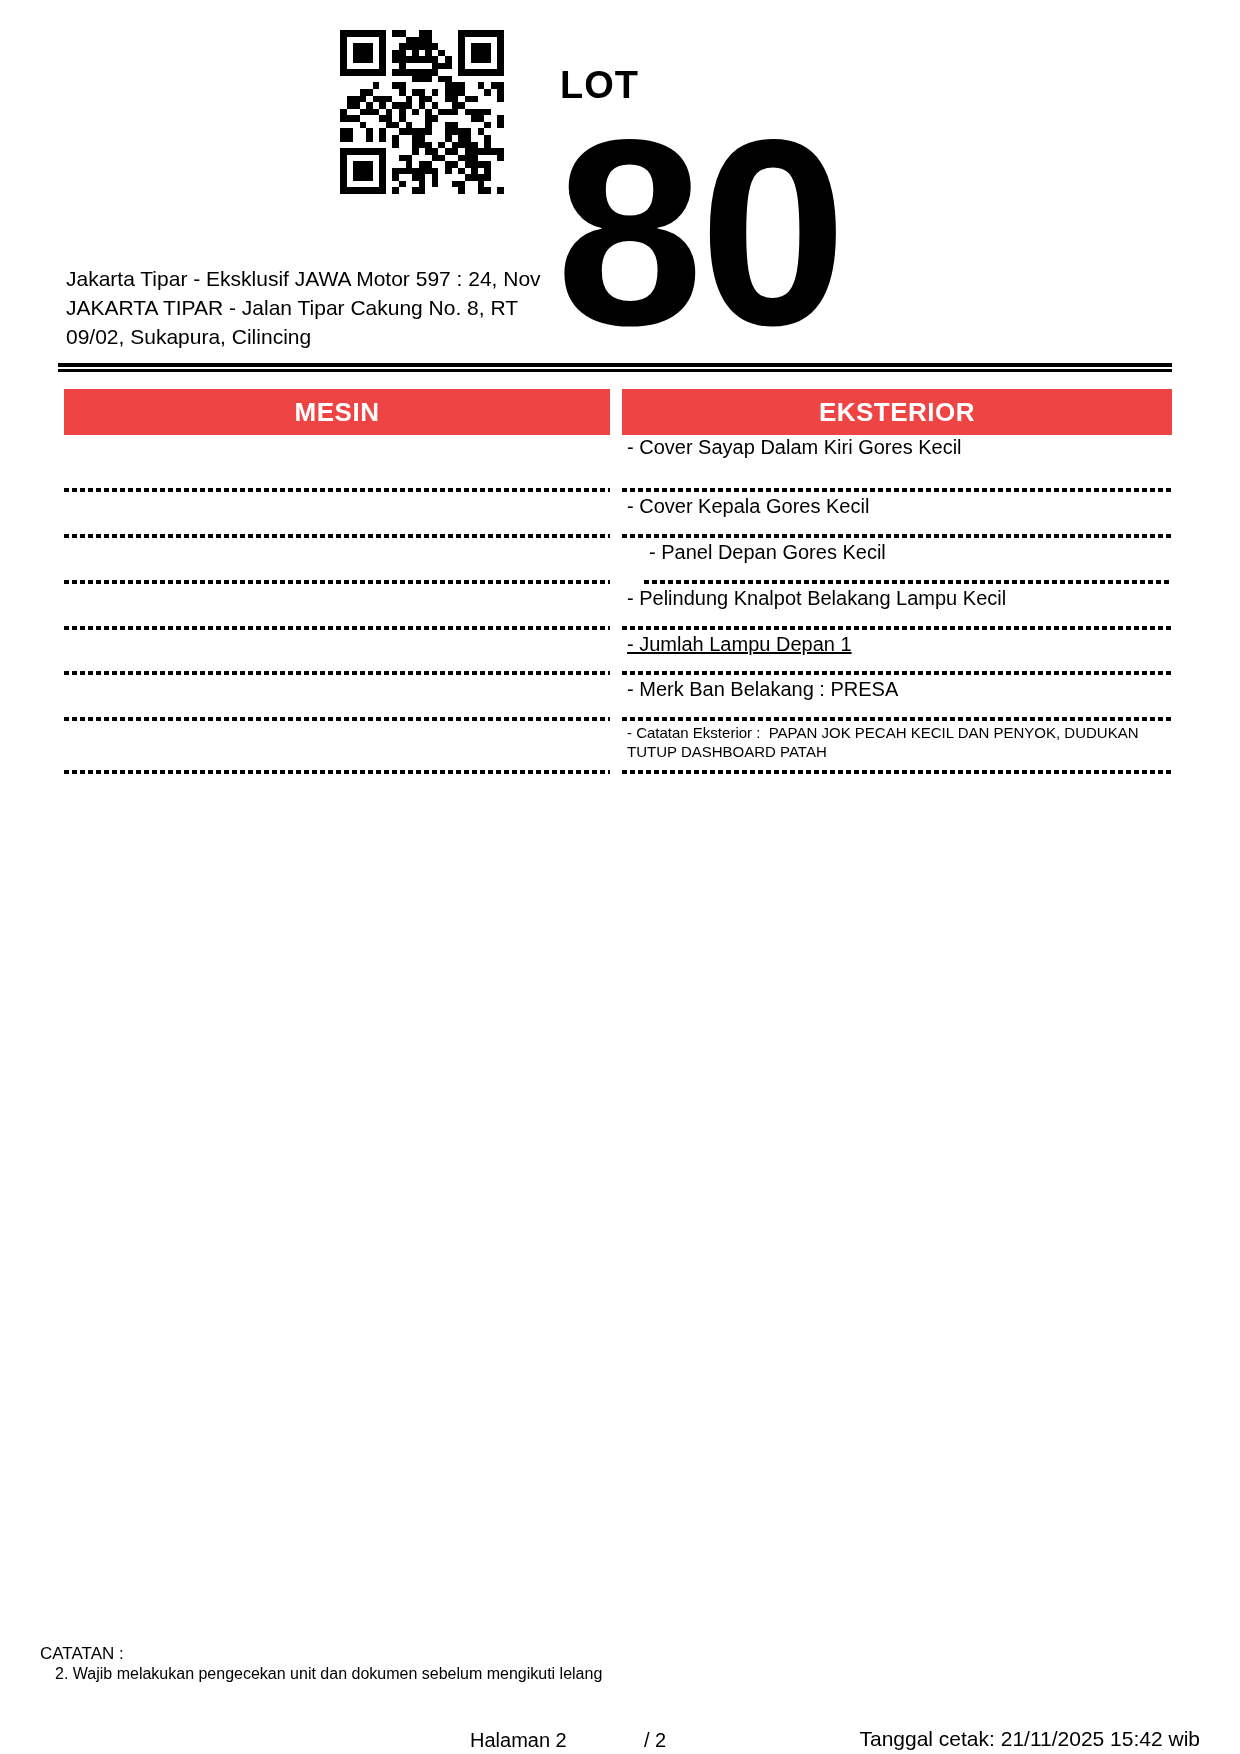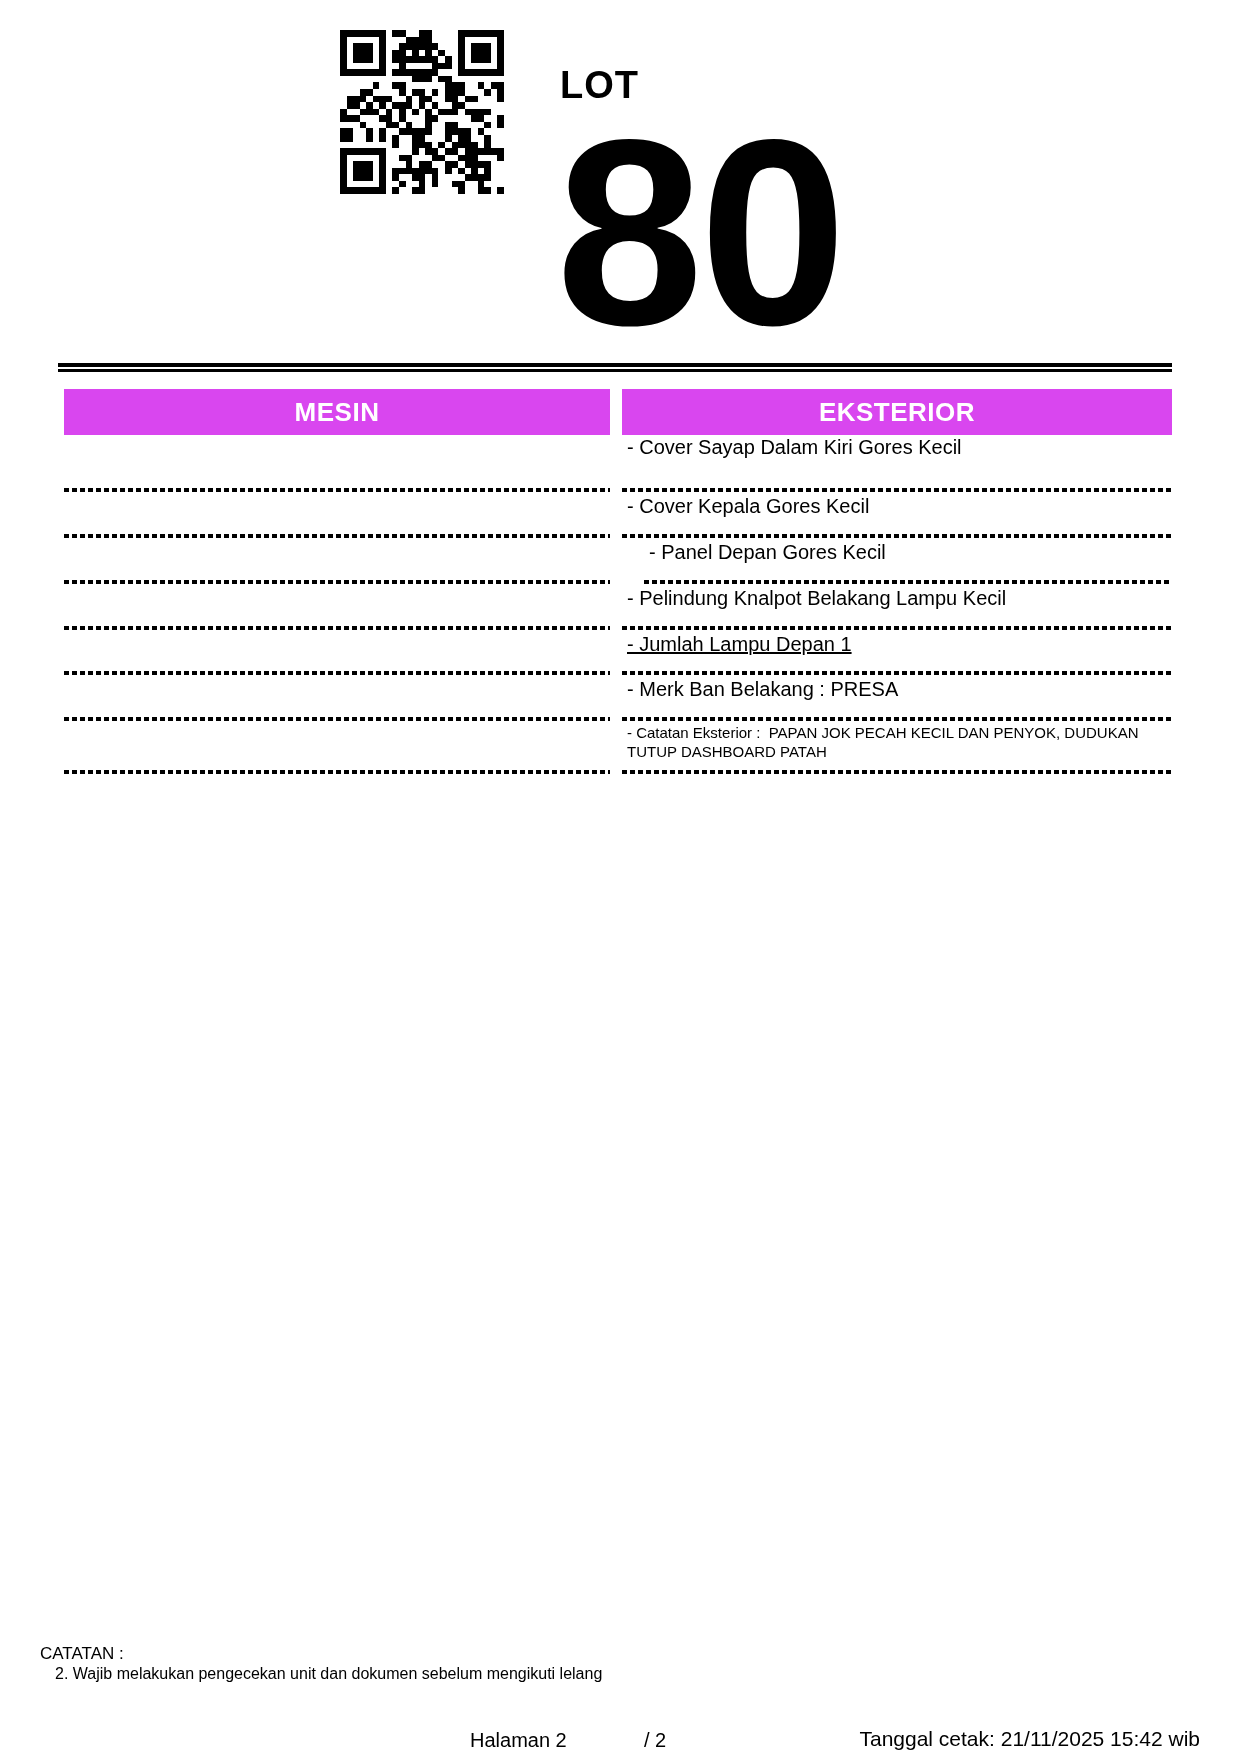--- a/index.html
+++ b/index.html
@@ -19,21 +19,21 @@
   .address{position:absolute;left:66px;top:264px;font-size:21px;line-height:29px;width:520px;}
   .address span{display:block;}
   .rule-double{
     position:absolute;left:58px;top:363px;width:1114px;height:9px;
     border-top:4px solid #000;border-bottom:3px solid #000;box-sizing:border-box;
   }
   .col{position:absolute;top:389px;}
   #col-left{left:64px;width:546px;}
   #col-right{left:622px;width:550px;}
   .col-header{
-    height:46px;background:#d946ef;color:#fff;font-weight:bold;font-size:26px;
+    height:46px;background:#ef4444;color:#fff;font-weight:bold;font-size:26px;
     text-align:center;line-height:46px;letter-spacing:0.5px;
   }
   .row{
     position:relative;display:flex;
     box-sizing:border-box;padding:0 4px 4px 5px;
   }
   .item-text{font-size:20px;line-height:24px;white-space:pre-wrap;}
   .item-text.small{font-size:15px;line-height:19px;}
   .dotline{
     position:absolute;left:0;right:0;bottom:2px;height:4px;
@@ -278,20 +278,25 @@
         <rect fill="#fff" x="19" y="1" width="5" height="5"></rect>
         <rect x="20" y="2" width="3" height="3"></rect>
         <rect x="0" y="18" width="7" height="7"></rect>
         <rect fill="#fff" x="1" y="19" width="5" height="5"></rect>
         <rect x="2" y="20" width="3" height="3"></rect>
       </svg></div>
 
   <div class="lot-label">LOT</div>
   <div class="lot-number">80</div>
 
+  <div class="address">
+    <span>Jakarta Tipar - Eksklusif JAWA Motor 597 : 24, Nov</span>
+    <span>JAKARTA TIPAR - Jalan Tipar Cakung No. 8, RT</span>
+    <span>09/02, Sukapura, Cilincing</span>
+  </div>
 
   <div class="rule-double"></div>
 
   <div class="col" id="col-left">
     <div class="col-header">MESIN</div>
     <div id="col-left-rows">
         <div class="row" style="height: 59px;">
           <i class="dotline"></i>
         </div>
         <div class="row" style="height: 46px;">

